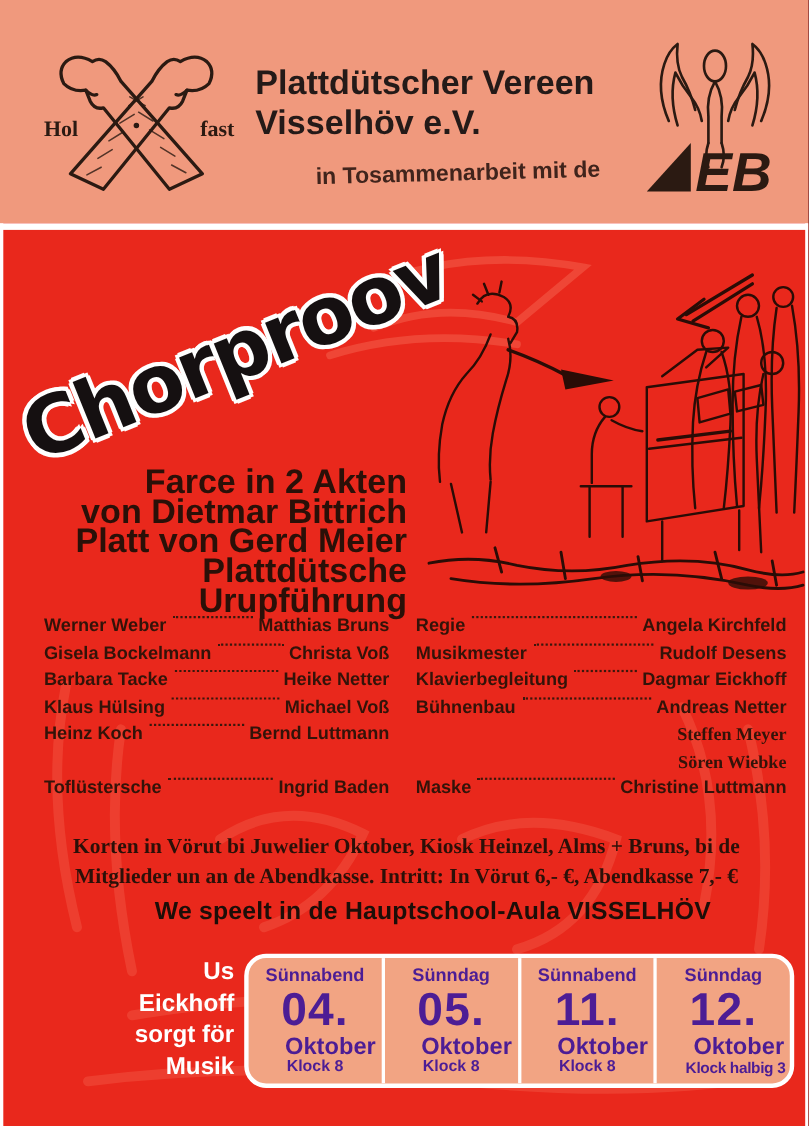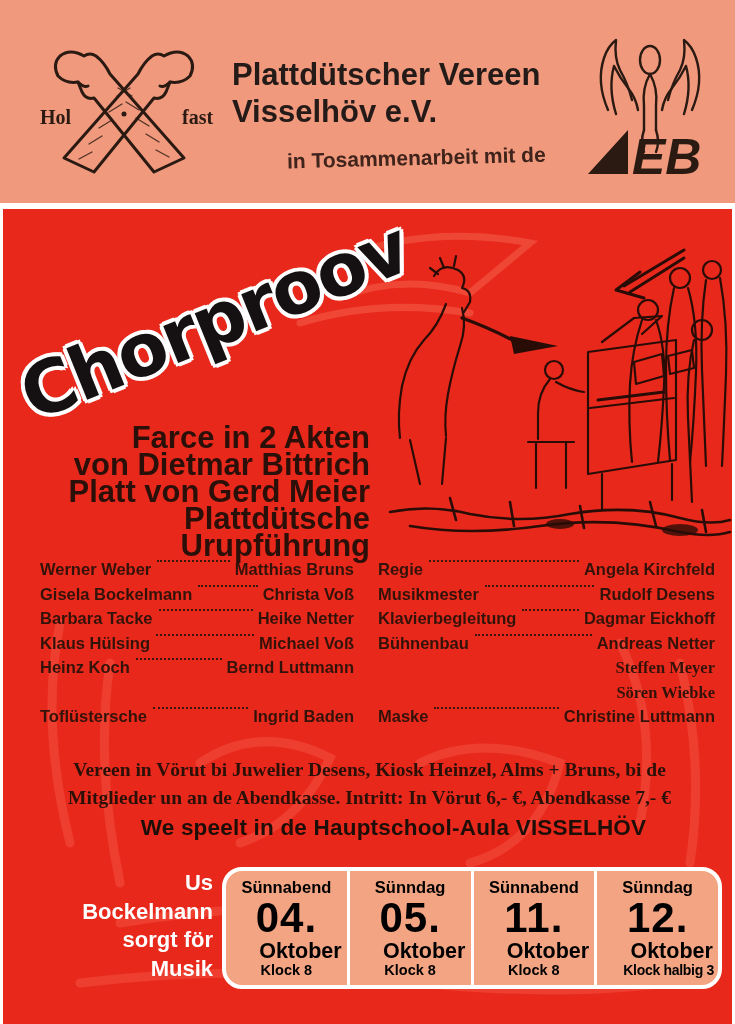--- a/index.html
+++ b/index.html
@@ -72,21 +72,21 @@
   .band-note{
     position:absolute;left:45px;top:869px;width:168px;text-align:right;
     font-size:22px;font-weight:bold;color:#ffffff;line-height:28.5px;
   }
   .datebox{
     position:absolute;left:222px;top:867px;width:500px;height:122px;box-sizing:border-box;
     background:#f2a483;border:4px solid #ffffff;border-radius:20px;
     display:flex;overflow:hidden;
   }
   .datecard{
-    flex:1;text-align:center;color:#000000;padding-top:7px;
+    flex:1;text-align:center;color:#4c1d95;padding-top:7px;
     border-right:3px solid #ffffff;
   }
   .datecard:last-child{border-right:none;}
   .datecard .day{font-size:16.5px;font-weight:bold;line-height:18px;}
   .datecard .num{font-size:42px;font-weight:bold;line-height:44px;letter-spacing:1px;}
   .datecard .month{font-size:21.5px;font-weight:bold;line-height:22px;padding-left:28px;}
   .datecard .time{font-size:14.5px;font-weight:bold;line-height:16px;}
   .datecard:last-child .time{font-size:14px;letter-spacing:-0.3px;padding-left:22px;}
 </style>
 </head>
@@ -290,29 +290,29 @@
         <span class="name">Sören Wiebke</span>
     </div>
     <div class="cast-row">
       <span class="role">Maske</span>
         <span class="dots"></span>
         <span class="name">Christine Luttmann</span>
     </div>
   </div>
 
   <div class="tickets">
-    <div>Vereen in Vörut bi Juwelier Desens, Kiosk Heinzel, Alms + Bruns, bi de</div>
+    <div>Korten in Vörut bi Juwelier Oktober, Kiosk Heinzel, Alms + Bruns, bi de</div>
     <div>Mitglieder un an de Abendkasse. Intritt: In Vörut 6,- €, Abendkasse 7,- €</div>
   </div>
 
   <div class="venue">We speelt in de Hauptschool-Aula VISSELHÖV</div>
 
   <div class="band-note">
     <div>Us</div>
-    <div>Bockelmann</div>
+    <div>Eickhoff</div>
     <div>sorgt för</div>
     <div>Musik</div>
   </div>
 
   <div class="datebox">
     <div class="datecard">
       <div class="day">Sünnabend</div>
       <div class="num">04.</div>
       <div class="month">Oktober</div>
       <div class="time">Klock 8</div>

